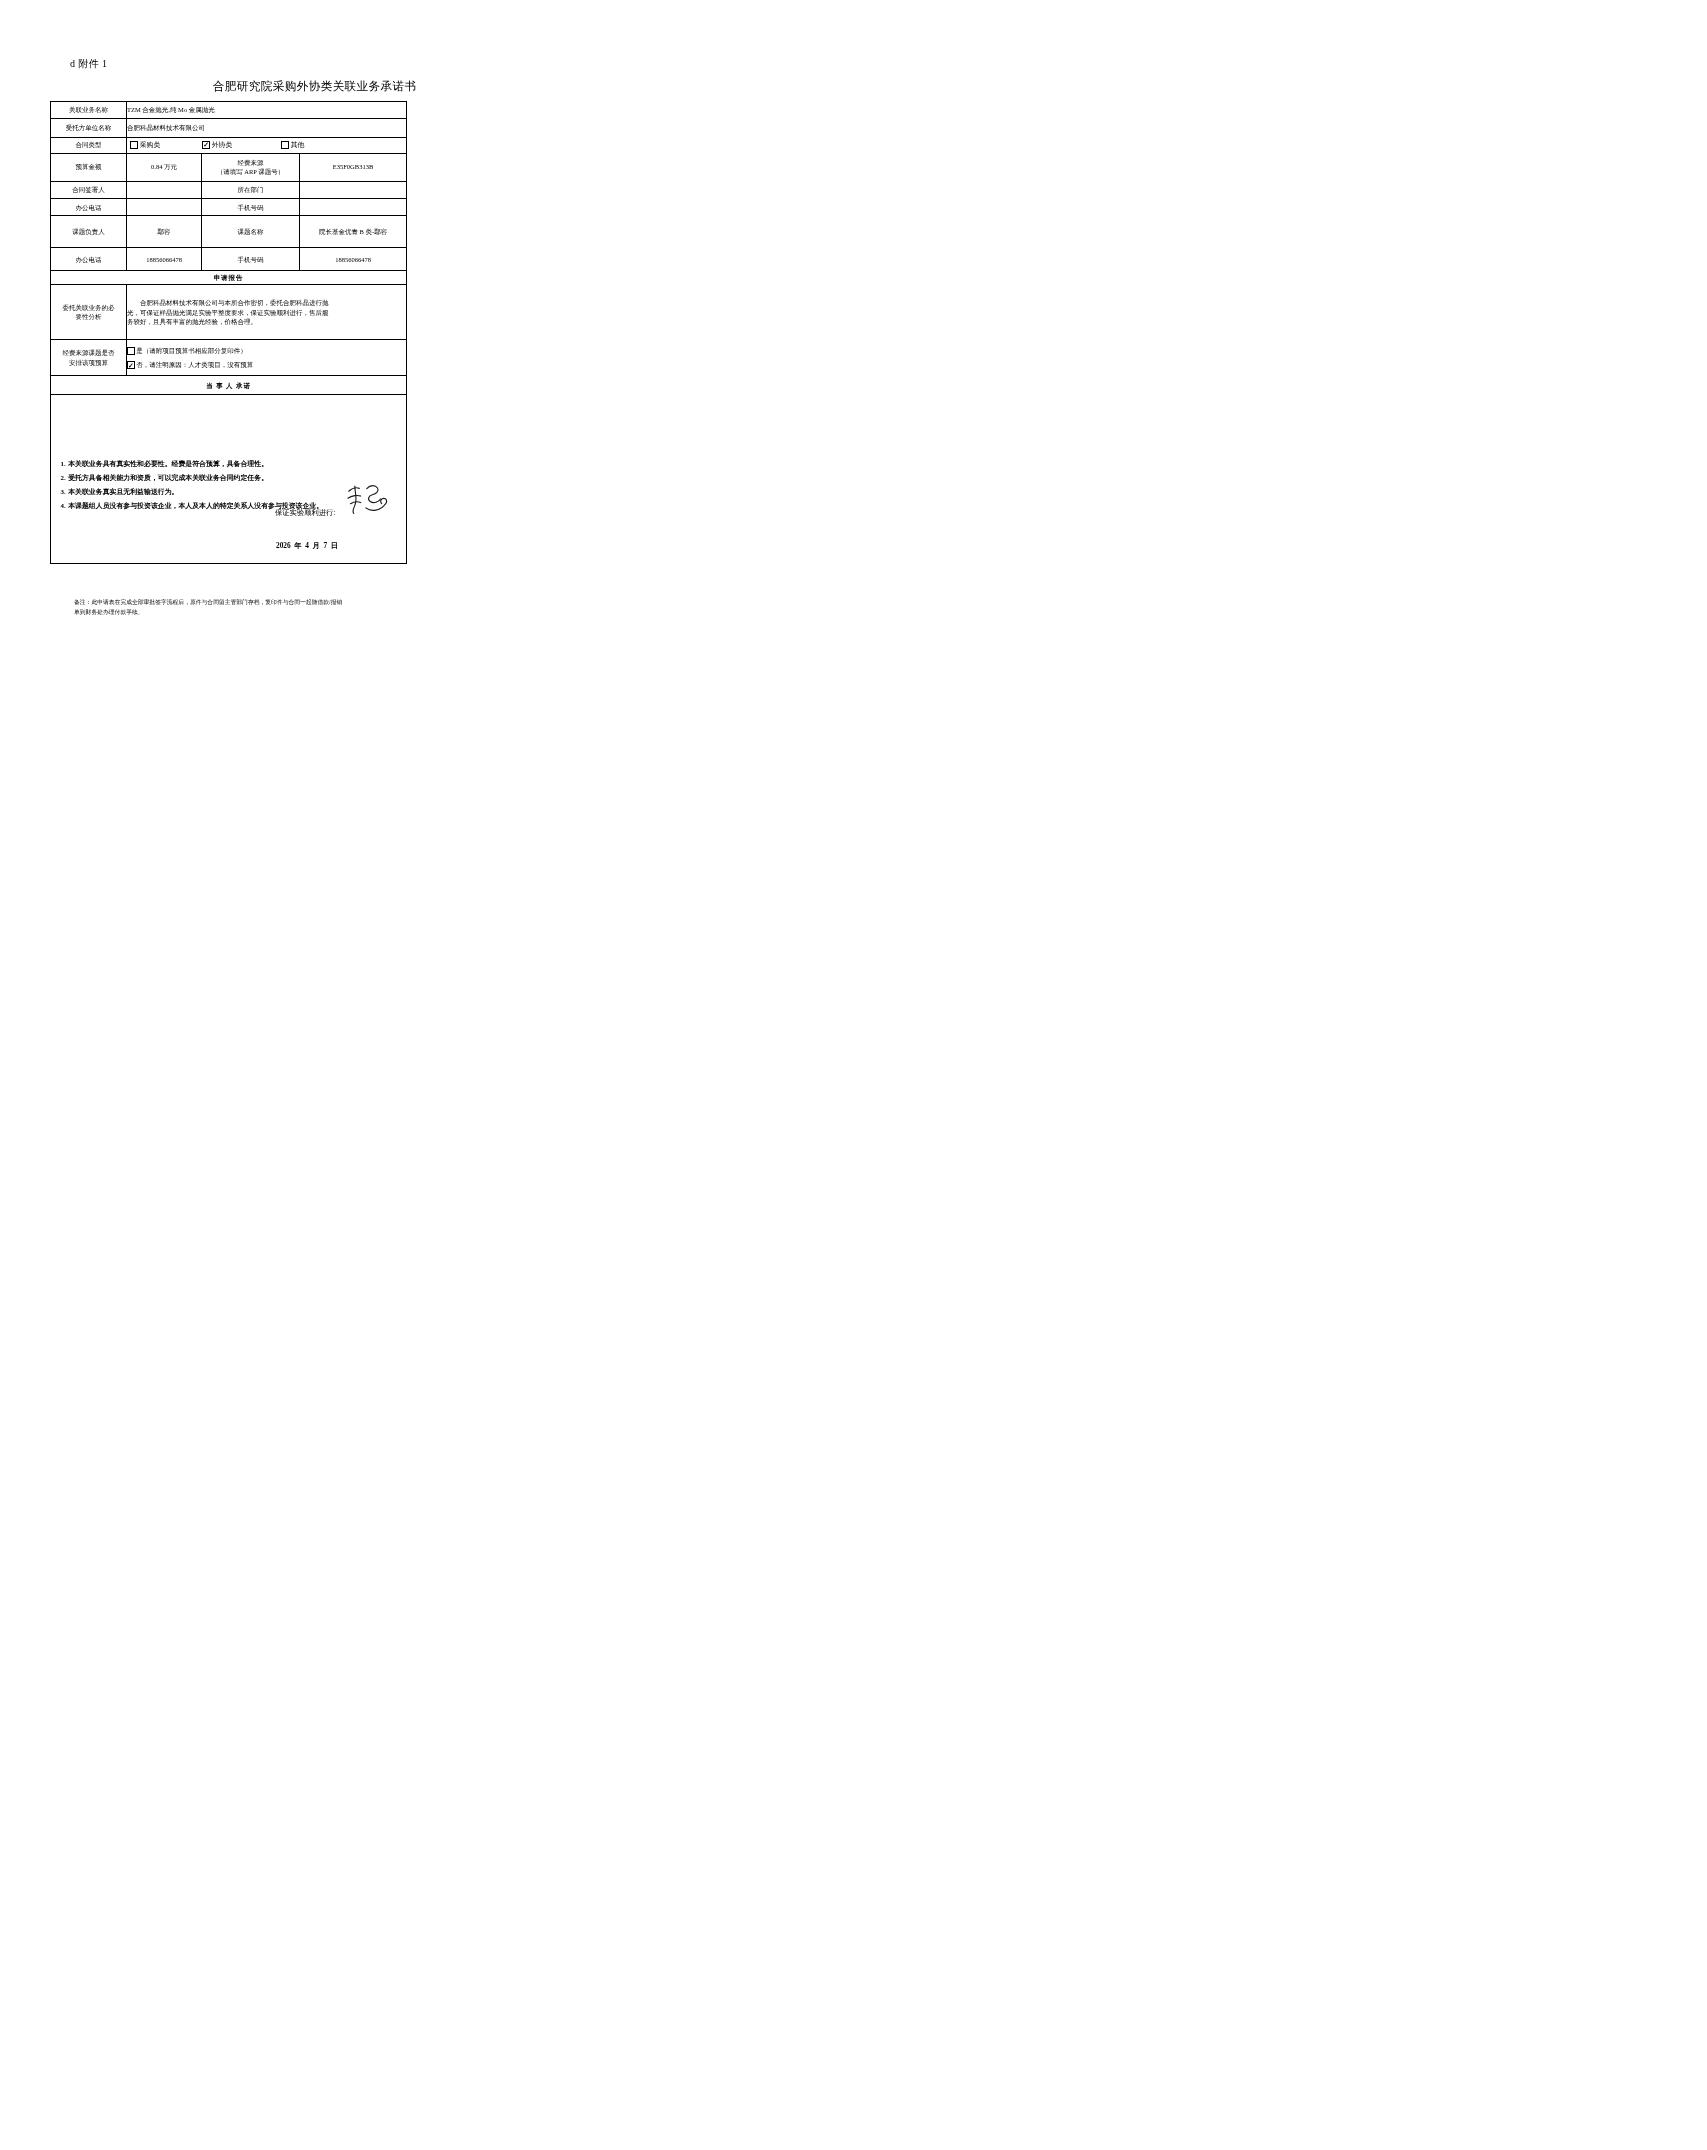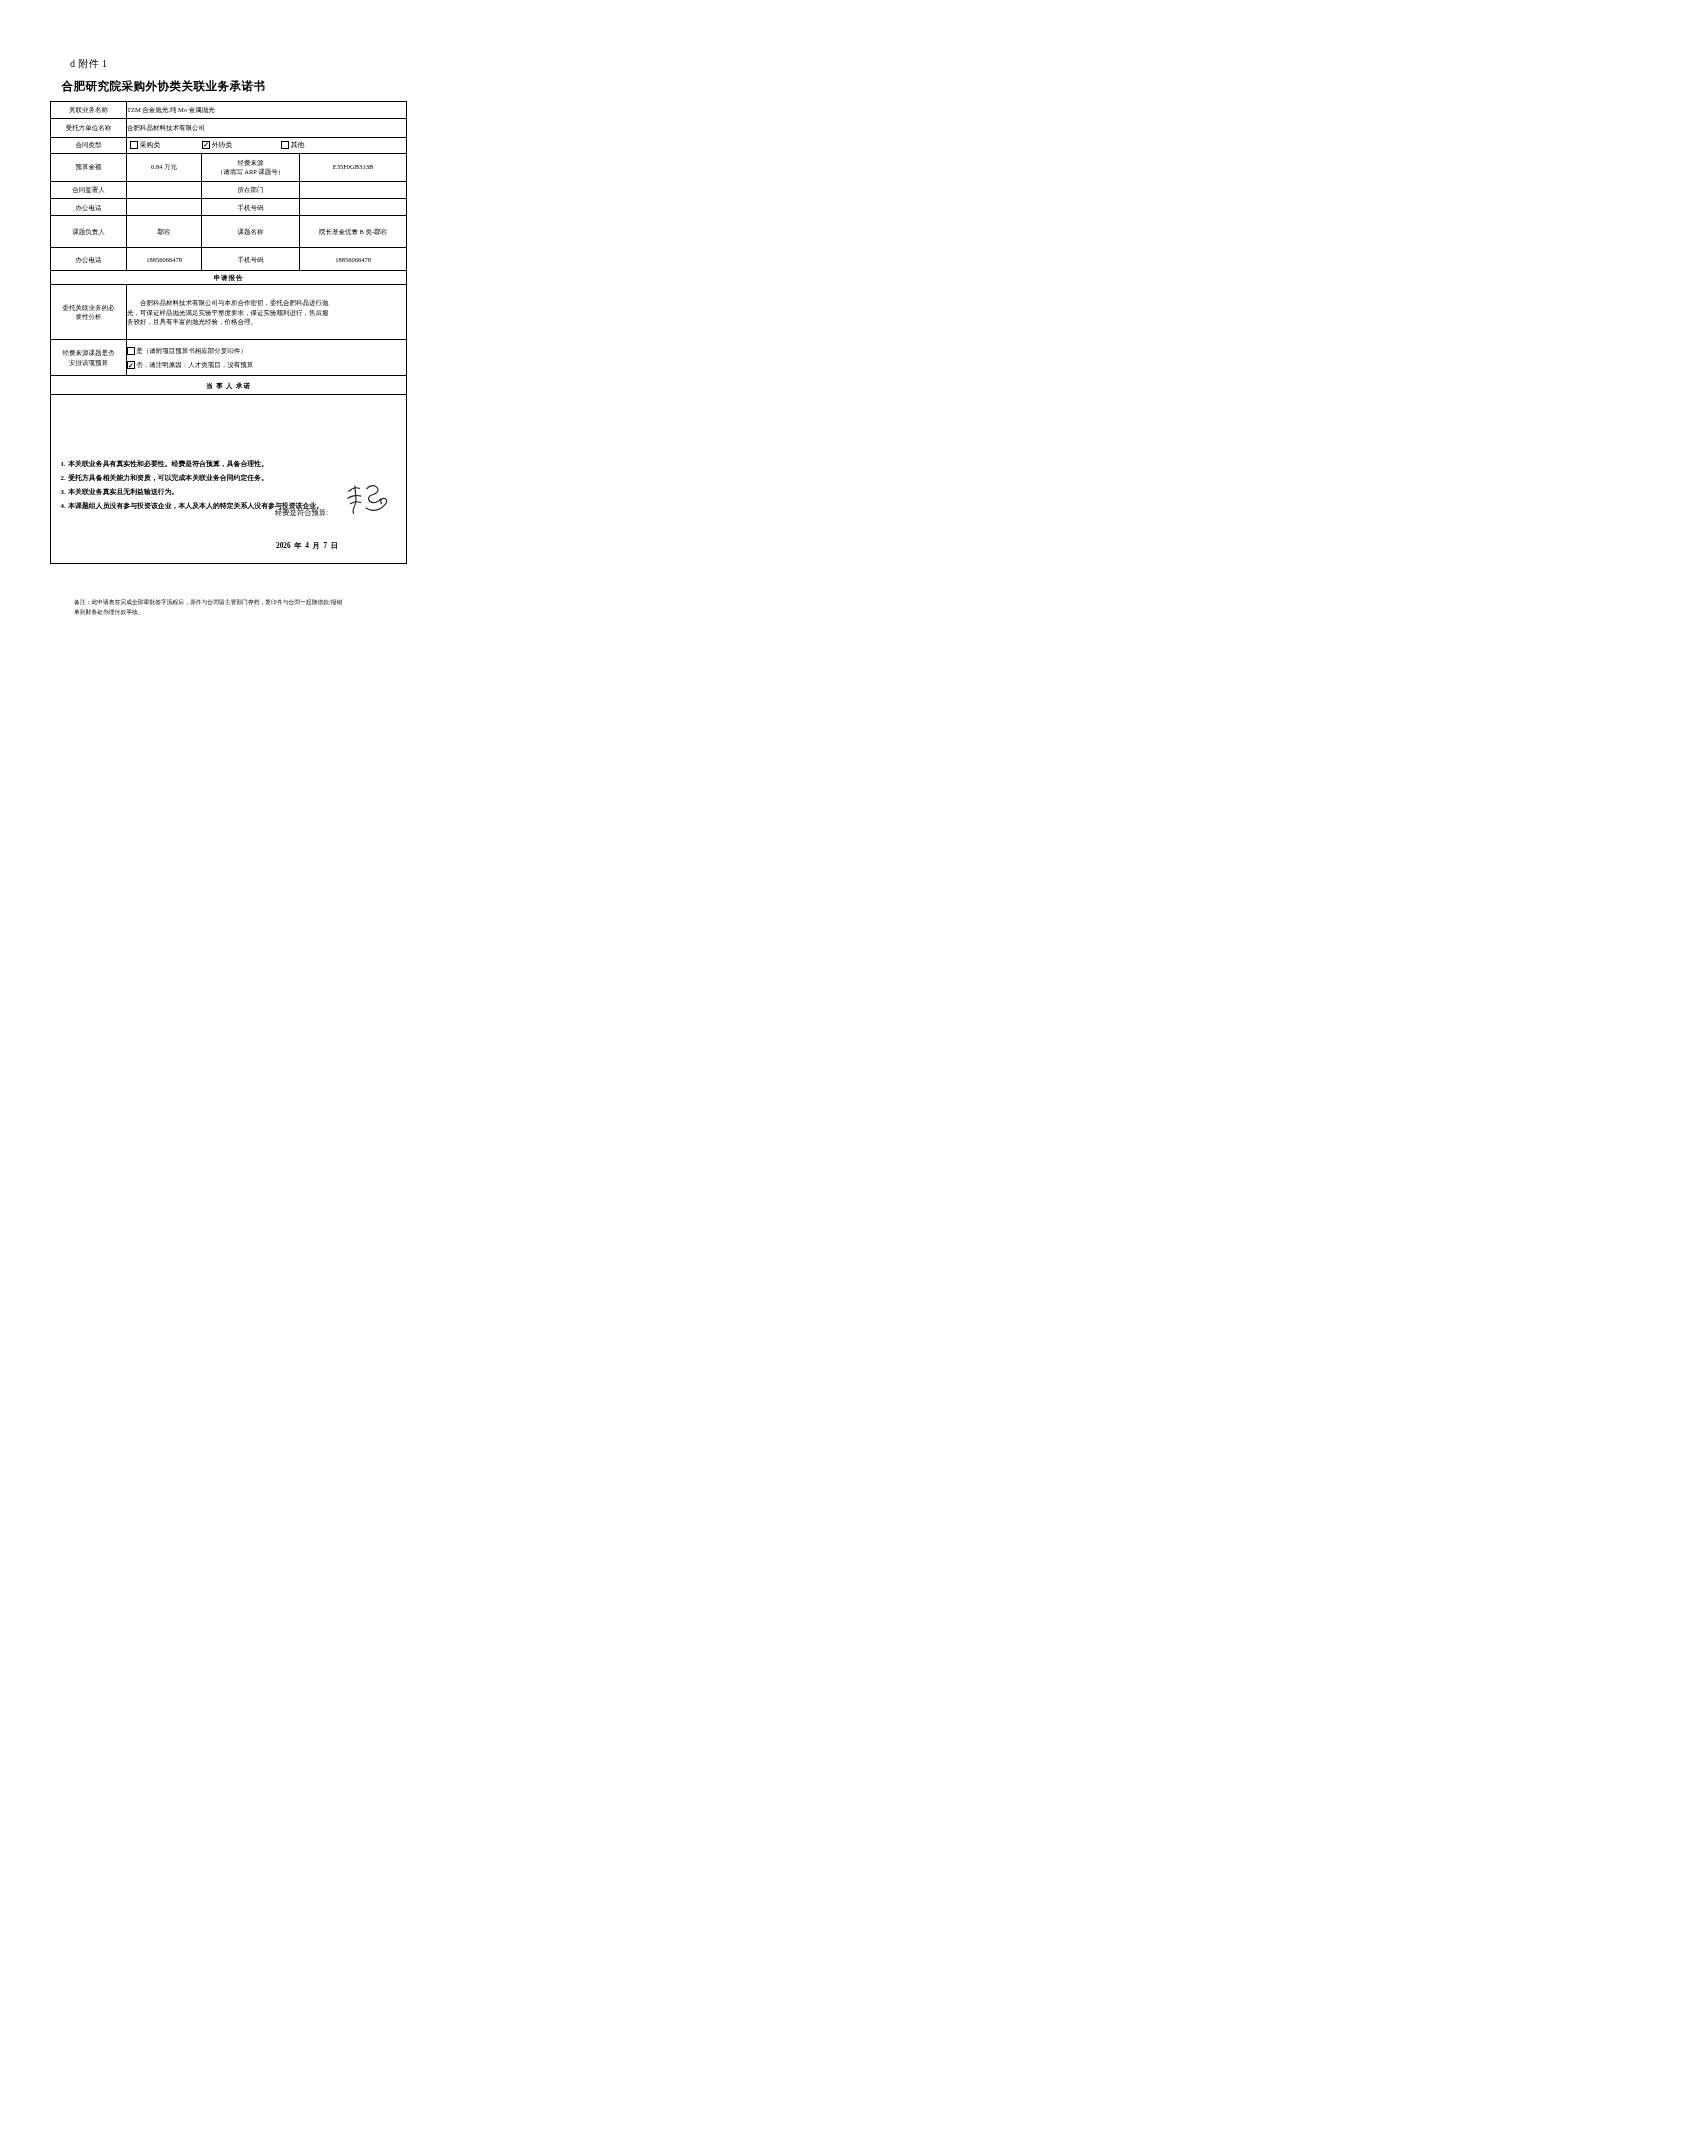--- a/index.html
+++ b/index.html
@@ -10,21 +10,21 @@
     font-family:"Liberation Serif","DejaVu Serif",serif;
     color:#000;
     overflow:hidden;
   }
   .attachment {
     position:absolute; left:70px; top:57px;
     font-size:10px; letter-spacing:0.4px;
   }
   .doc-title {
     position:absolute; left:50px; top:79px; width:355px;
-    text-align:left; font-size:11.6px; font-weight:bold;
+    text-align:right; font-size:11.6px; font-weight:normal;
     transform:translateX(11.6px); letter-spacing:0.4px;
     white-space:nowrap;
   }
   table.form {
     position:absolute; left:50px; top:101px;
     width:355px; border-collapse:collapse; table-layout:fixed;
     border:1.3px solid #000;
   }
   table.form td {
     border:0.9px solid #000;
@@ -198,21 +198,21 @@
         <svg class="sig-svg" width="45" height="33" viewBox="0 0 104 76">
           <g fill="none" stroke="#1c1c1c" stroke-width="2.6" stroke-linecap="round">
             <path d="M10,16 C19,9 29,8 35,11"></path>
             <path d="M25,5 C24,20 28,30 24,43 C22,54 13,60 18,68"></path>
             <path d="M7,32 C17,26 30,26 37,29 M12,45 C20,41 30,41 36,44"></path>
             <path d="M52,13 C61,4 73,6 77,13 C81,20 73,26 64,28 C55,30 51,37 58,43 C65,49 78,46 82,39"></path>
             <path d="M47,57 C59,68 80,66 93,51 C98,45 96,38 89,38 C83,38 80,44 84,50"></path>
           </g>
         </svg>
 
-        <div class="sig-label">经费是符合预算:</div>
+        <div class="sig-label">保证实验顺利进行:</div>
         <div class="sig-date">2026  年  4  月  7  日</div>
       </td>
     </tr>
   </tbody>
     </table>
 
   <div class="footer-note pre">备注：此申请表在完成全部审批签字流程后，原件与合同留主管部门存档，复印件与合同一起随借款/报销
 单到财务处办理付款手续。</div>
 
 </div>

